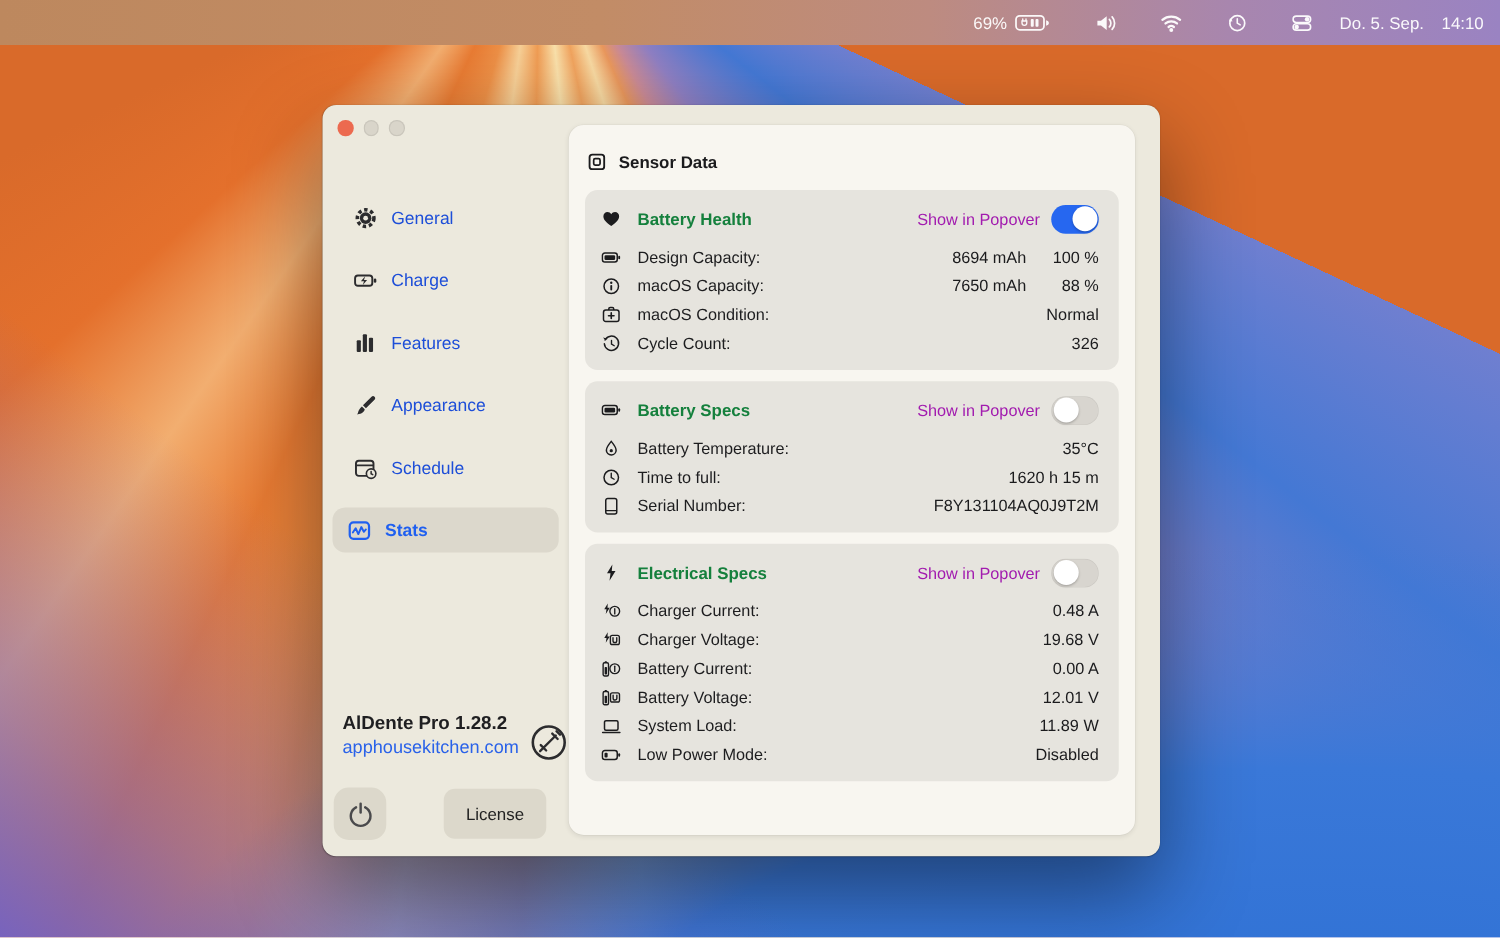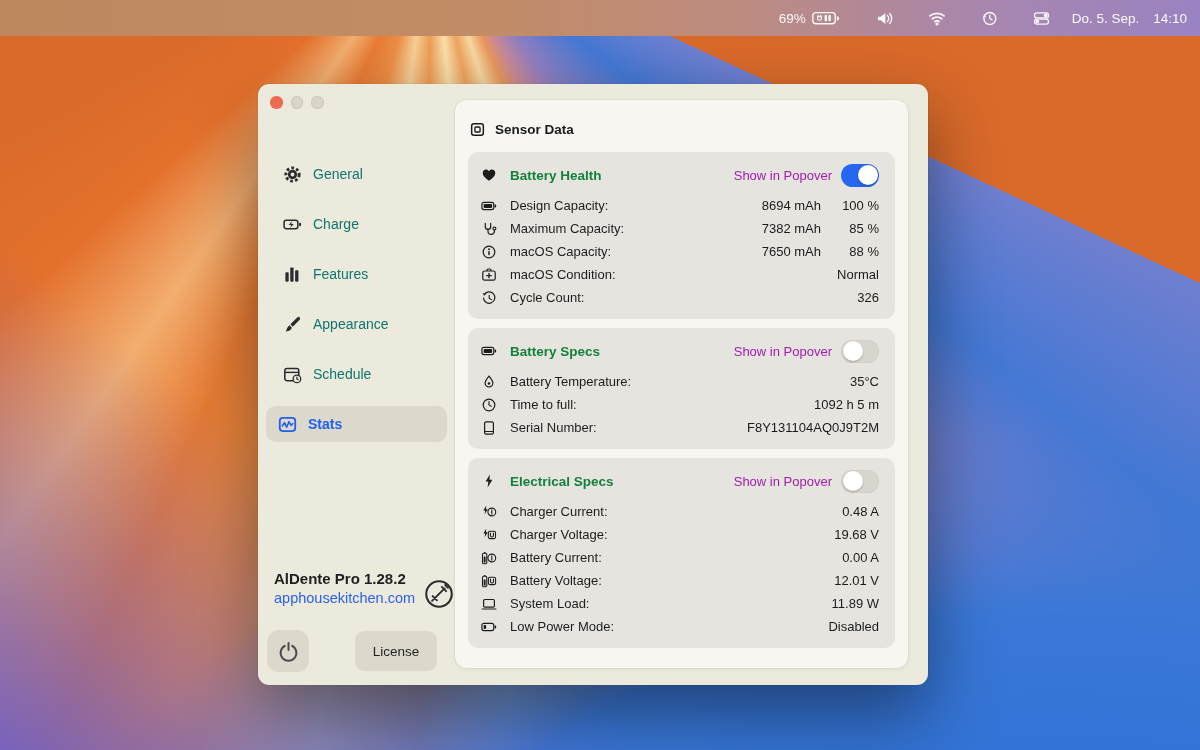--- a/index.html
+++ b/index.html
@@ -39,21 +39,21 @@
   .light { width:12.5px; height:12.5px; border-radius:50%; }
   .light.close { background:#ec6a4f; }
   .light.dim { background:#d9d5ca; box-shadow:inset 0 0 0 1px rgba(0,0,0,.07); }
 
   
   .nav { position:absolute; top:72px; left:8px; width:181px; display:flex; flex-direction:column; gap:14px; }
   .nav-item { height:36px; border-radius:10px; display:flex; align-items:center; padding-left:17px;
     color:#2c2c2e; cursor:default; }
   .nav-item .nav-ic { width:19px; height:19px; display:flex; align-items:center; justify-content:center; }
   .nav-item .nav-ic svg { width:19px; height:19px; }
-  .nav-item span.lbl { margin-left:11px; font-size:14px; color:#0f766e; }
+  .nav-item span.lbl { margin-left:11px; font-size:14px; color:#1d4ed8; }
   .nav-item.selected { background:#dcd8cc; color:#2060f0;padding-left:12px; }
   .nav-item.selected span.lbl { color:#2060f0; font-weight:700; }
 
   .app-info { position:absolute; left:16px; top:486px; width:180px; }
   .app-name { font-size:15px; font-weight:700; color:#1f1f21; }
   .app-link { font-size:14.5px; color:#2a62e9; margin-top:3px; cursor:pointer; }
   .app-logo { position:absolute; left:150px; top:9px; width:30px; height:30px; color:#2c2c2e; }
   .app-logo svg { width:30px; height:30px; }
 
   .btn-power { position:absolute; left:9px; top:546px; width:42px; height:42px; border-radius:12px;
@@ -267,32 +267,20 @@
                   <rect x="13.6" y="6.6" width="1.5" height="2.8" rx="0.75" fill="currentColor"></rect>
                 </svg>
               </span>
               <span class="row-label">Design Capacity:</span>
               <span class="val1">8694 mAh</span>
               <span class="val2">100 %</span>
             </div>
             <div class="row">
               <span class="cell-ic">
                 <svg viewBox="0 0 16 16" width="100%" height="100%" xmlns="http://www.w3.org/2000/svg">
-                  <path d="M4.3 2.4v3.3a2.7 2.7 0 0 0 5.4 0V2.4" fill="none" stroke="currentColor" stroke-width="1.2" stroke-linecap="round"></path>
-                  <path d="M7 8.2v2a3.2 3.2 0 0 0 6.4 0v-1" fill="none" stroke="currentColor" stroke-width="1.2" stroke-linecap="round"></path>
-                  <circle cx="13.4" cy="7.6" r="1.5" fill="none" stroke="currentColor" stroke-width="1.1"></circle>
-                </svg>
-              </span>
-              <span class="row-label">Maximum Capacity:</span>
-              <span class="val1">7382 mAh</span>
-              <span class="val2">85 %</span>
-            </div>
-            <div class="row">
-              <span class="cell-ic">
-                <svg viewBox="0 0 16 16" width="100%" height="100%" xmlns="http://www.w3.org/2000/svg">
                   <circle cx="8" cy="8" r="5.8" fill="none" stroke="currentColor" stroke-width="1.2"></circle>
                   <circle cx="8" cy="5.2" r="0.95" fill="currentColor"></circle>
                   <rect x="7.25" y="6.9" width="1.5" height="4.4" rx="0.75" fill="currentColor"></rect>
                 </svg>
               </span>
               <span class="row-label">macOS Capacity:</span>
               <span class="val1">7650 mAh</span>
               <span class="val2">88 %</span>
             </div>
             <div class="row">
@@ -350,21 +338,21 @@
             </div>
             <div class="row">
               <span class="cell-ic">
                 <svg viewBox="0 0 16 16" width="100%" height="100%" xmlns="http://www.w3.org/2000/svg">
                   <circle cx="8" cy="8" r="5.8" fill="none" stroke="currentColor" stroke-width="1.2"></circle>
                   <path d="M8 4.5V8l2.3 1.4" fill="none" stroke="currentColor" stroke-width="1.1" stroke-linecap="round"></path>
                 </svg>
               </span>
               <span class="row-label">Time to full:</span>
               <span class="val1"></span>
-              <span class="val2">1092 h 5 m</span>
+              <span class="val2">1620 h 15 m</span>
             </div>
             <div class="row">
               <span class="cell-ic">
                 <svg viewBox="0 0 16 16" width="100%" height="100%" xmlns="http://www.w3.org/2000/svg">
                   <rect x="3.6" y="1.8" width="8.8" height="12.4" rx="1.6" fill="none" stroke="currentColor" stroke-width="1.2"></rect>
                   <path d="M3.6 11.5h8.8" stroke="currentColor" stroke-width="1"></path>
                 </svg>
               </span>
               <span class="row-label">Serial Number:</span>
               <span class="val1"></span>

